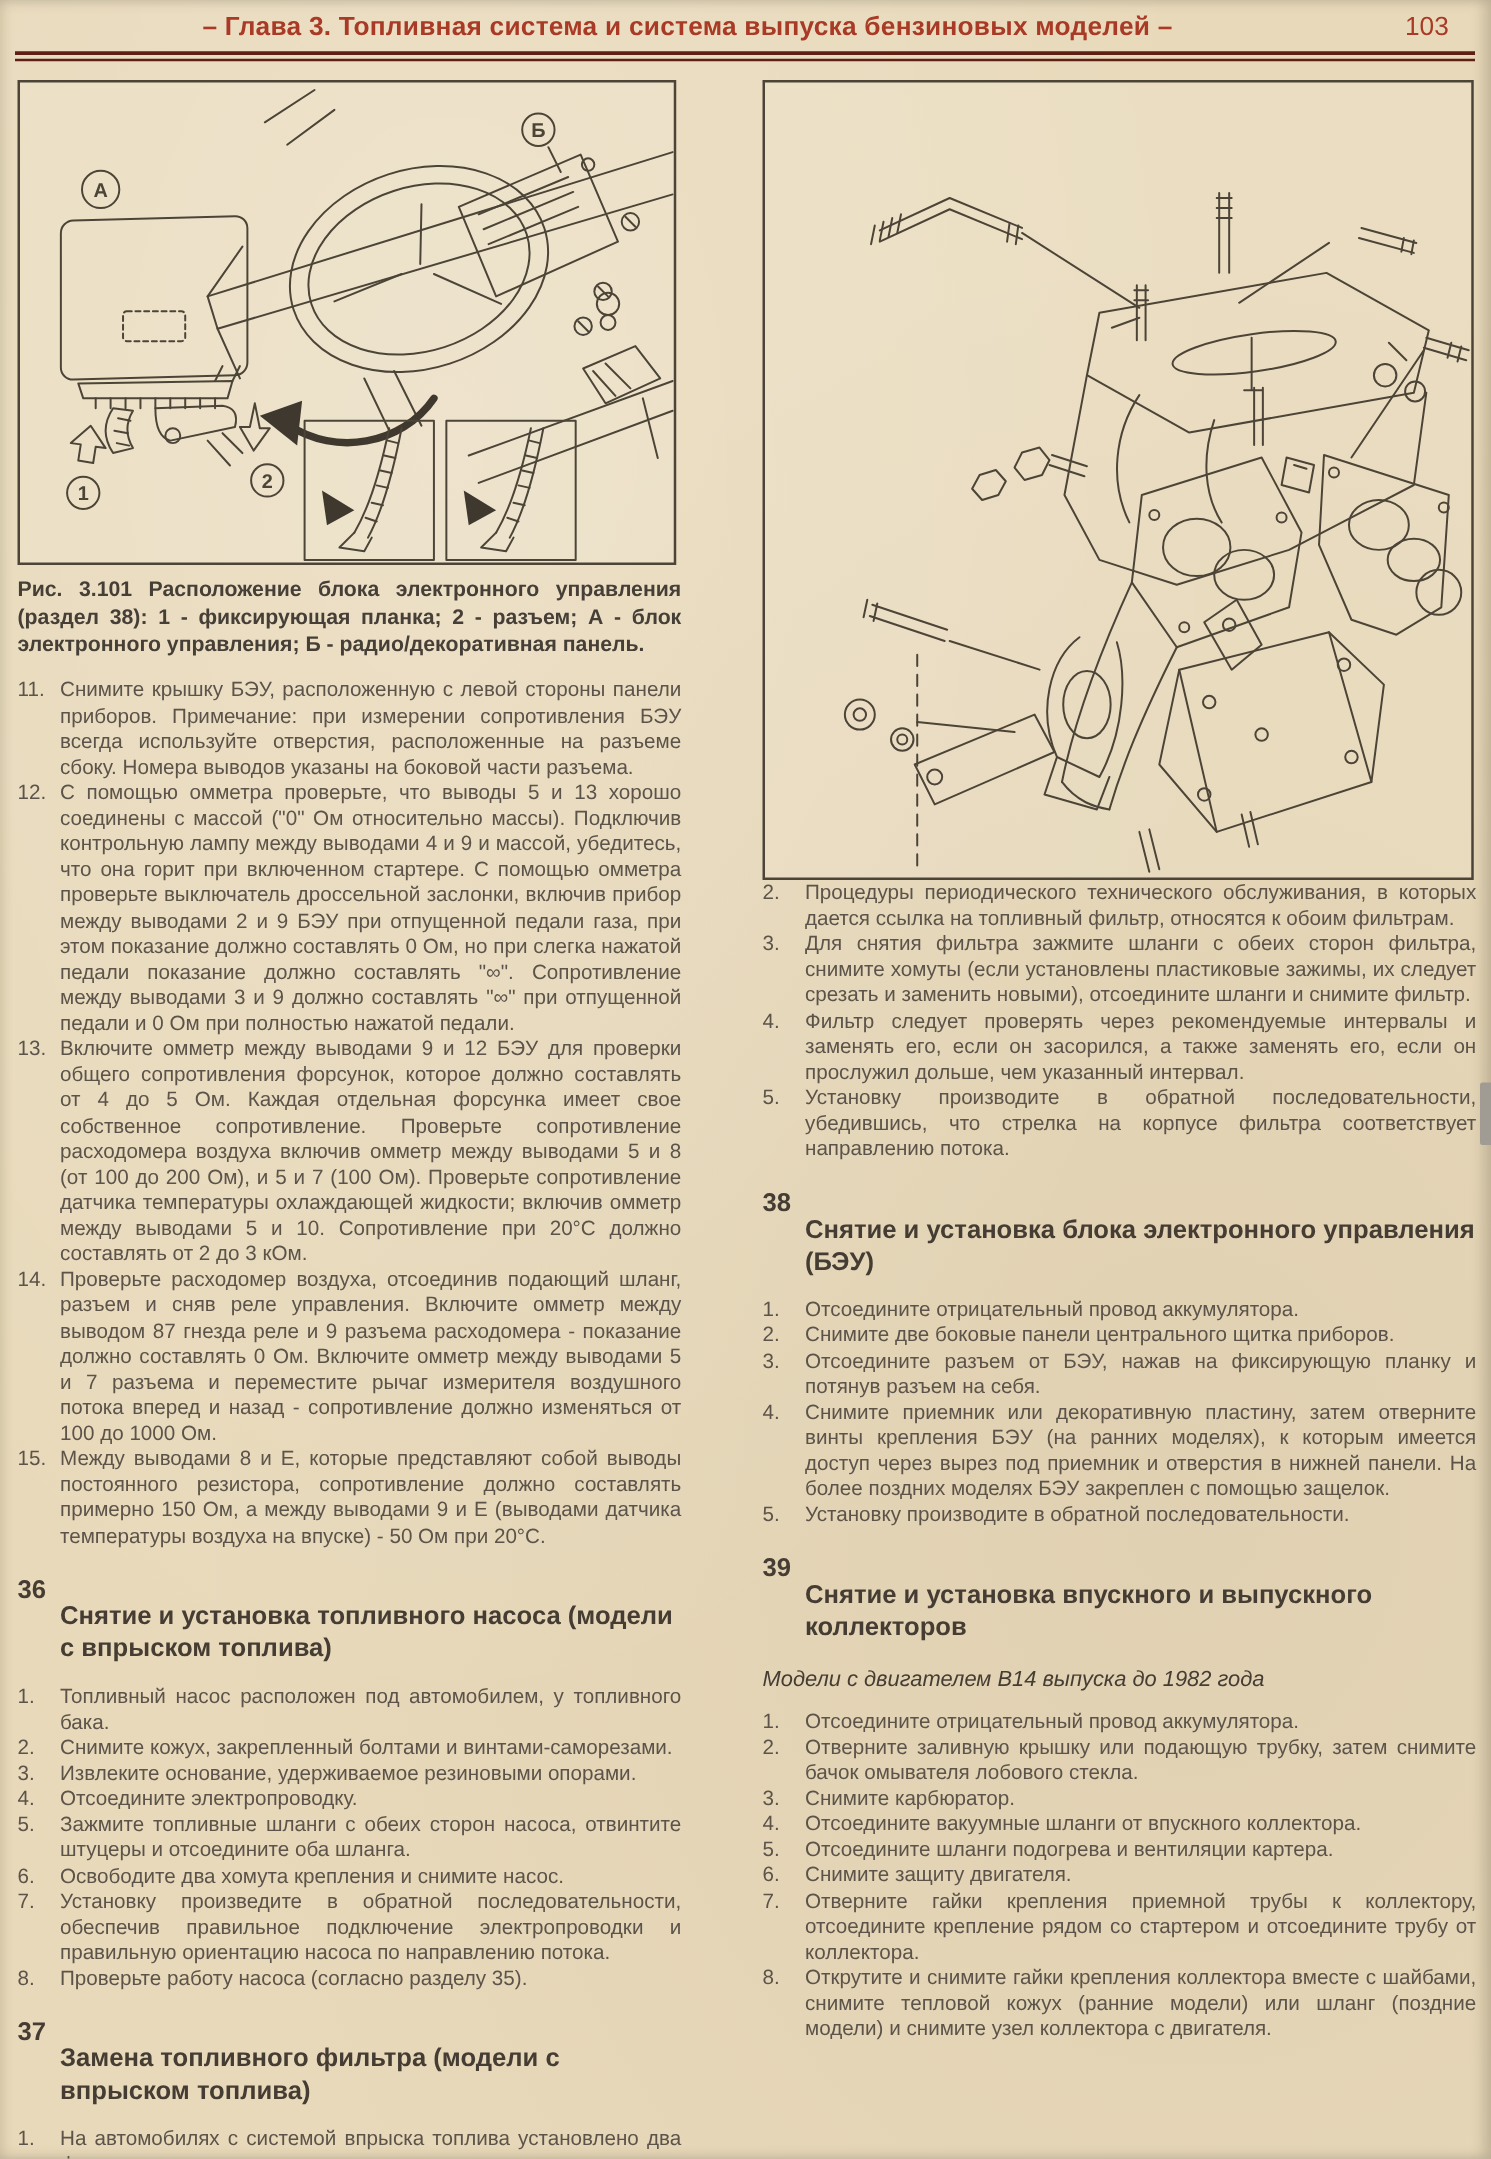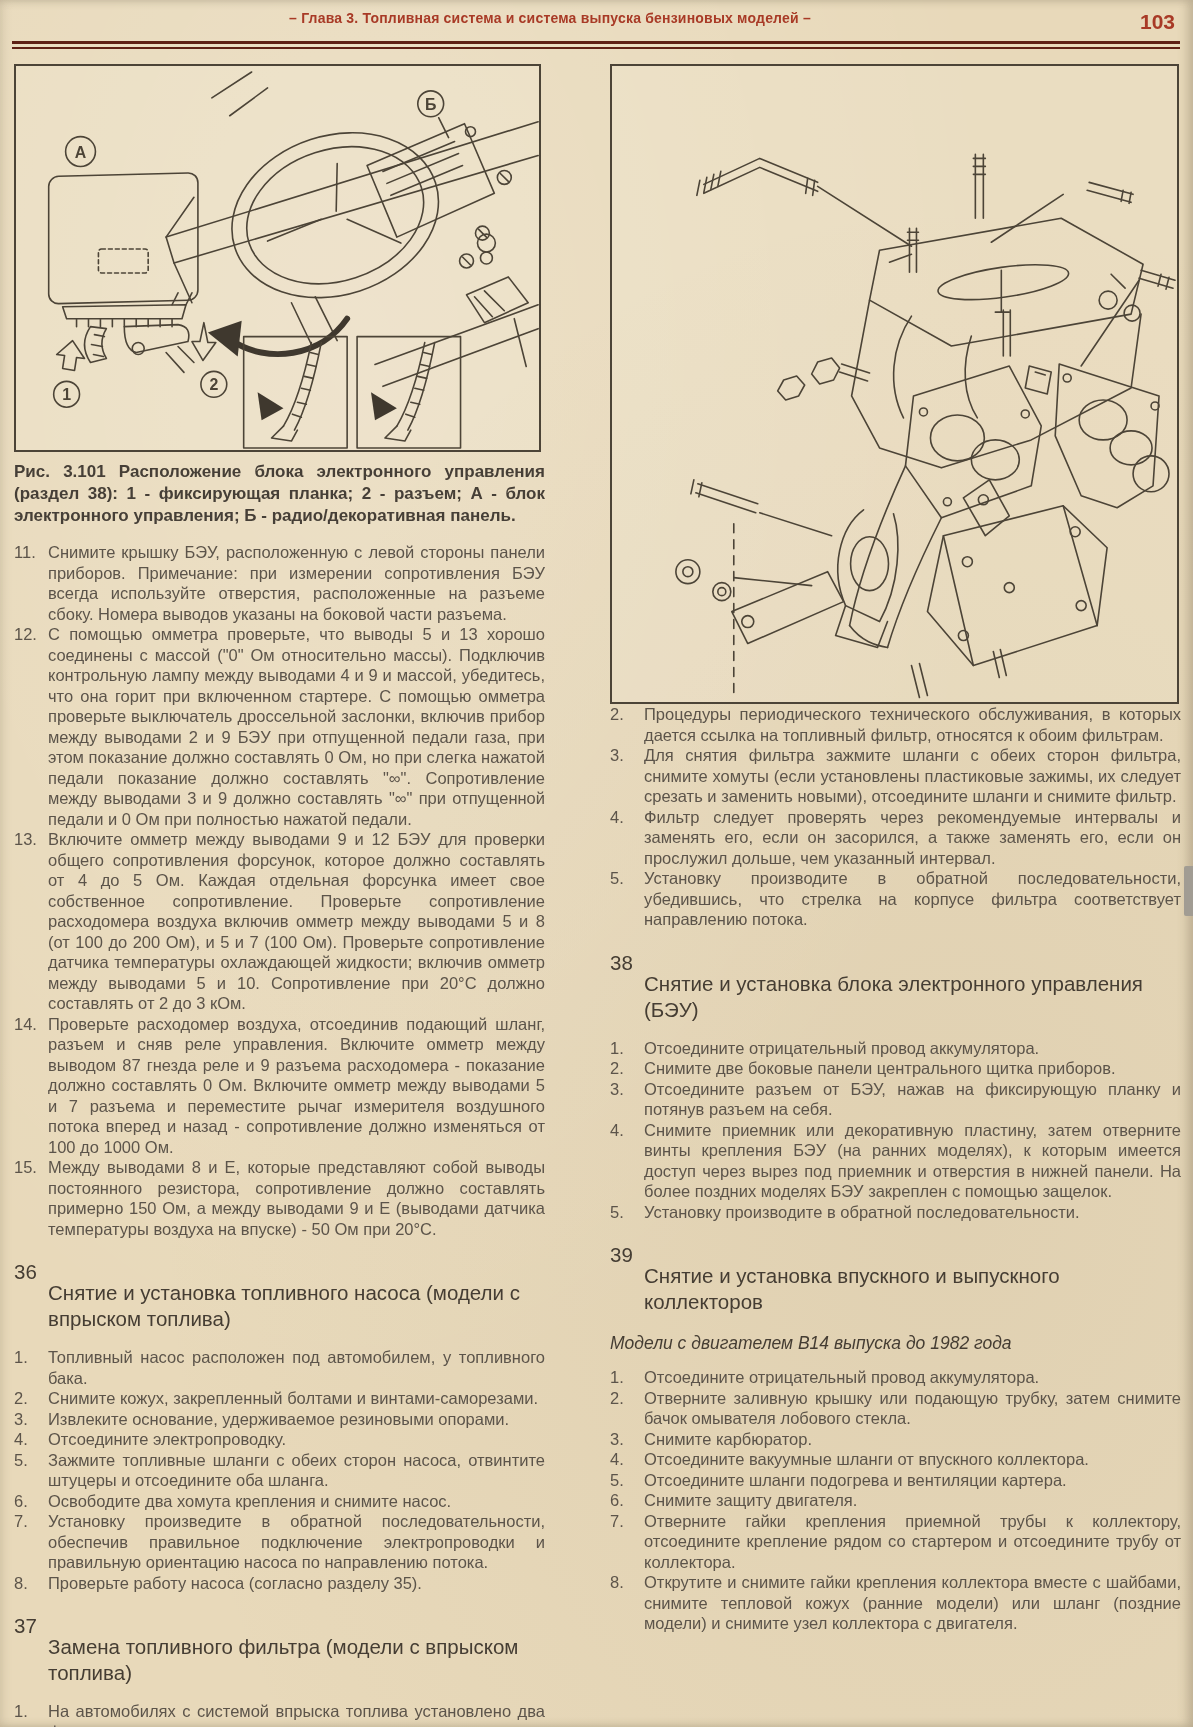--- a/index.html
+++ b/index.html
@@ -11,26 +11,26 @@
       radial-gradient(ellipse at 30% 20%, rgba(255,255,255,.18), rgba(255,255,255,0) 55%),
       radial-gradient(ellipse at 80% 70%, rgba(120,100,70,.07), rgba(120,100,70,0) 60%);
     box-shadow:inset -6px 0 10px rgba(90,80,60,.25), inset 4px 0 8px rgba(90,80,60,.12);
     overflow:hidden;
     font-family:"Liberation Sans", sans-serif;
     color:#5c544a;
   }
   
   .hdr-title{
     position:absolute;top:10px;left:0;width:1100px;
-    text-align:center;font-size:14px;font-weight:bold;color:#a83a26;
+    text-align:center;font-size:21px;font-weight:bold;color:#a83a26;
     letter-spacing:.2px;
   }
   .hdr-num{
-    position:absolute;top:10px;right:18px;
-    font-size:21px;font-weight:bold;color:#a83a26;
+    position:absolute;top:10px;right:34px;
+    font-size:21px;font-weight:normal;color:#a83a26;
   }
   .rule-thick{position:absolute;top:41px;left:12px;width:1168px;height:3px;background:#5e2014;}
   .rule-thin{position:absolute;top:47px;left:12px;width:1168px;height:2px;background:#5e2014;}
 
   
   .col{position:absolute;top:64px;}
   .col-left{left:14px;width:531px;}
   .col-right{left:610px;width:571px;}
 
   .figbox{
@@ -45,21 +45,21 @@
   .caption{
     font-weight:bold;font-size:17px;line-height:22px;
     text-align:justify;color:#463f37;margin:9px 0 15px 0;
   }
 
   .list{margin:0 0 6px 0;}
   .li{display:flex;font-size:16.5px;line-height:20.5px;justify-content:space-between;}
   .li .num{flex:0 0 34px;color:#5c544a;}
   .li .txt{flex:1;text-align:justify;color:#5c544a;}
 
-  .sec{display:flex;font-size:20.5px;line-height:26px;font-weight:normal;color:#453d33;margin:20px 0 15px 0;}
+  .sec{display:flex;font-size:20.5px;line-height:26px;font-weight:bold;color:#453d33;margin:20px 0 15px 0;}
   .sec .num{flex:0 0 34px;}
   .sec .ttl{flex:1;margin-top:21px;}
 
   .subhead{font-size:17.5px;font-weight:normal;font-style:italic;color:#453d33;margin:18px 0 13px 0;}
 
   .scan-mark{position:absolute;right:0;top:866px;width:9px;height:50px;background:#a19c93;border-radius:2px 0 0 2px;}
 
   
   .ln{stroke:#4c4437;fill:none;stroke-width:1.6;stroke-linecap:round;stroke-linejoin:round;}
   .ln-thick{stroke:#3f382e;fill:none;stroke-width:6;stroke-linecap:round;}

